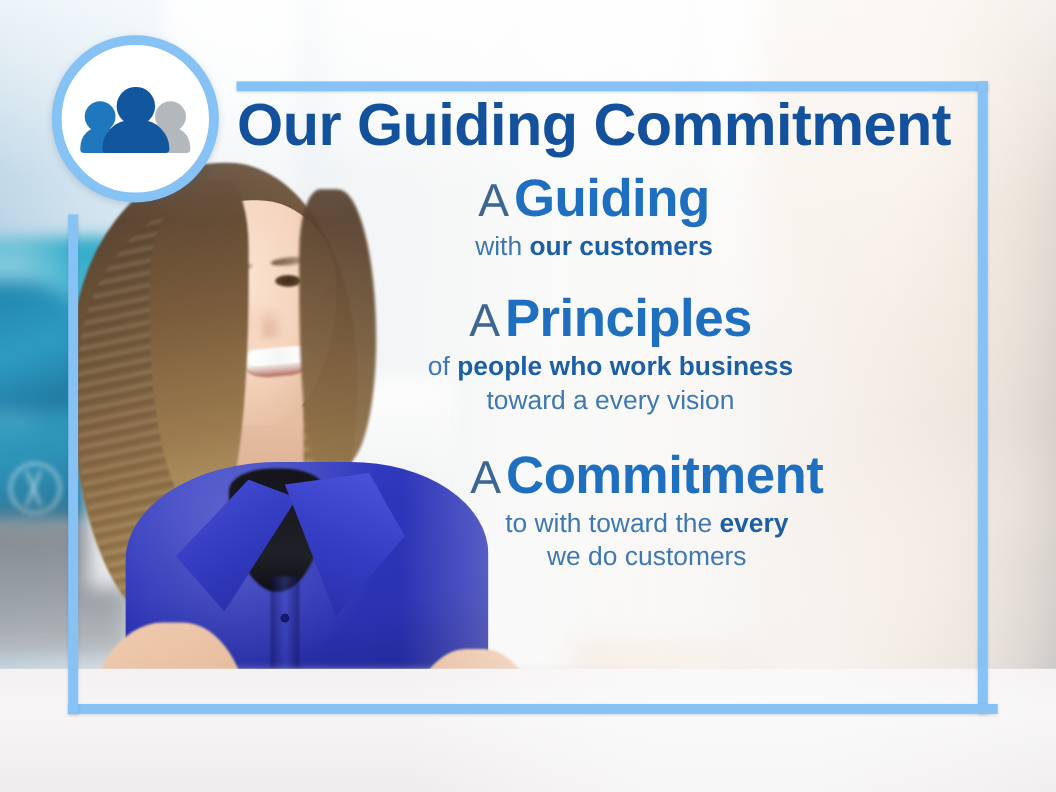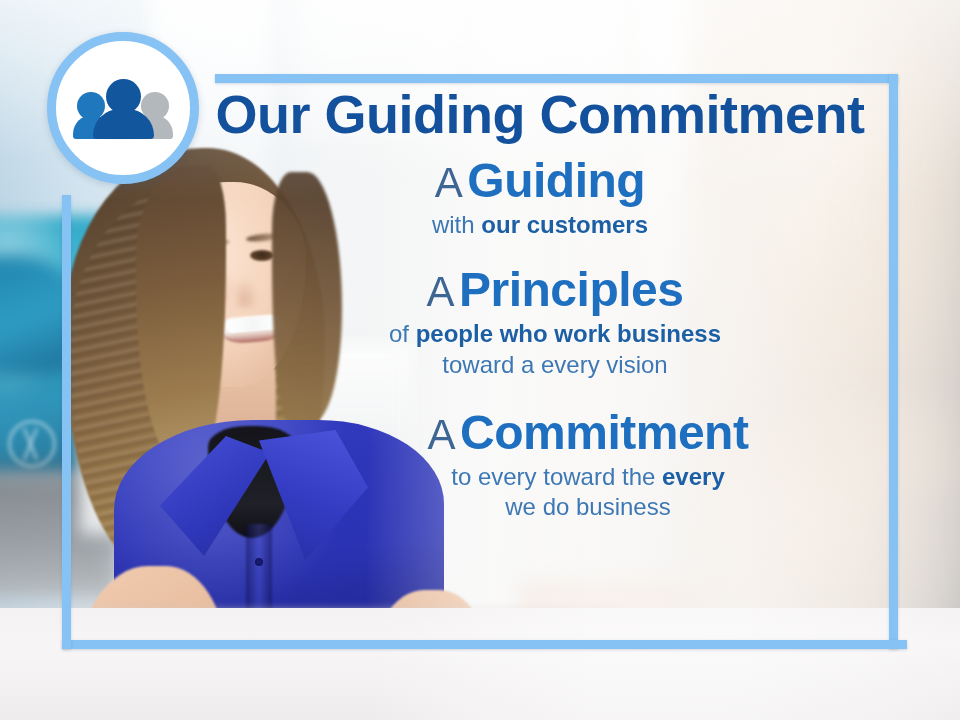--- a/index.html
+++ b/index.html
@@ -624,20 +624,20 @@
         <span class="ln"><span>toward a every vision</span></span>
       </div>
     </div>
 
     <div class="principle p3">
       <div>
         <span class="lead">A</span>
         <span class="word">Commitment</span>
       </div>
       <div class="sub">
-        <span class="ln"><span>to every toward the </span><b>every</b></span>
-        <span class="ln"><span>we do business</span></span>
+        <span class="ln"><span>to with toward the </span><b>every</b></span>
+        <span class="ln"><span>we do customers</span></span>
       </div>
     </div>
 
   </div>
 
 </div>
 
 </body></html>

